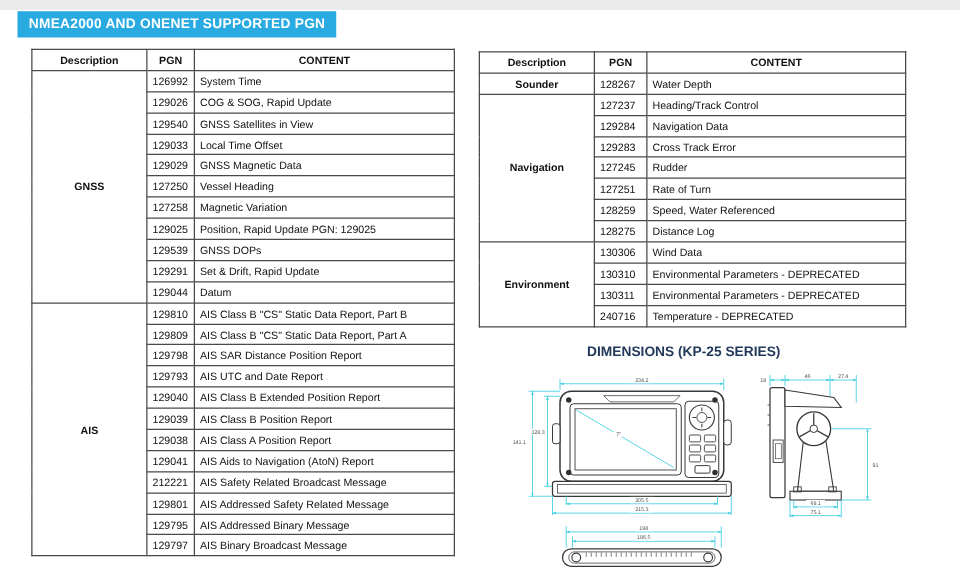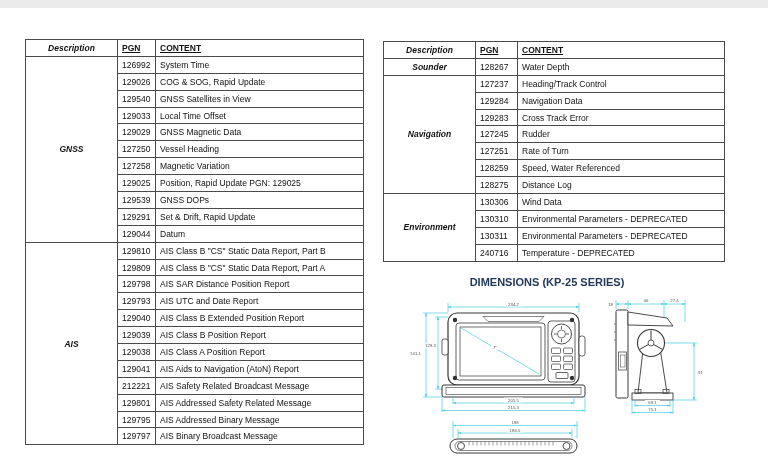--- a/index.html
+++ b/index.html
@@ -13,42 +13,43 @@
   }
   .tblwrap { position:absolute; }
   #left-table  { left:25px;  top:39px; width:339px; }
   #right-table { left:383px; top:41px; width:342px; }
   .tblwrap table { border-collapse:collapse; table-layout:fixed; width:100%; }
   .tblwrap th, .tblwrap td {
     border:1px solid #4a4a4a; font-size:8.5px; color:#111;
     height:16.9px; padding:0 4px; overflow:hidden; white-space:nowrap;
   }
   .tblwrap th { font-weight:bold; }
-  .tblwrap .c0 { width:92px; text-align:center;font-style:italic; }
+  .tblwrap .c0 { width:92px; text-align:center; }
   #left-table  .c1 { width:38px; }
   #right-table .c1 { width:42px; }
-  .tblwrap th.c1, .tblwrap th.c2 { text-align:left;text-decoration:underline; }
+  .tblwrap th.c1, .tblwrap th.c2 { text-align:center; }
   .tblwrap td.desc { text-align:center; font-weight:bold; }
   .tblwrap td.pgn, .tblwrap td.content { text-align:left; }
   #dim-heading {
     position:absolute; left:427px; top:276px; width:240px; text-align:center;
     color:#22395c; font-weight:bold; font-size:11px;
   }
   #diagram { position:absolute; left:395px; top:292px; }
   svg text { font-family:"Liberation Sans", sans-serif; fill:#555; font-size:4.3px; }
   .outline { fill:#fff; stroke:#383838; }
   .detail  { fill:none; stroke:#383838; }
   .dim     { stroke:#45cfe2; stroke-width:.7; fill:none; }
 </style>
 </head>
 <body>
 
 <div id="page">
   <div id="top-strip"></div>
 
+  <div id="title-banner">NMEA2000 AND ONENET SUPPORTED PGN</div>
 
   <div id="left-table" class="tblwrap">
       <table>
         <thead>
           <tr>
             <th class="c0">Description</th>
             <th class="c1">PGN</th>
             <th class="c2">CONTENT</th>
           </tr>
         </thead>

